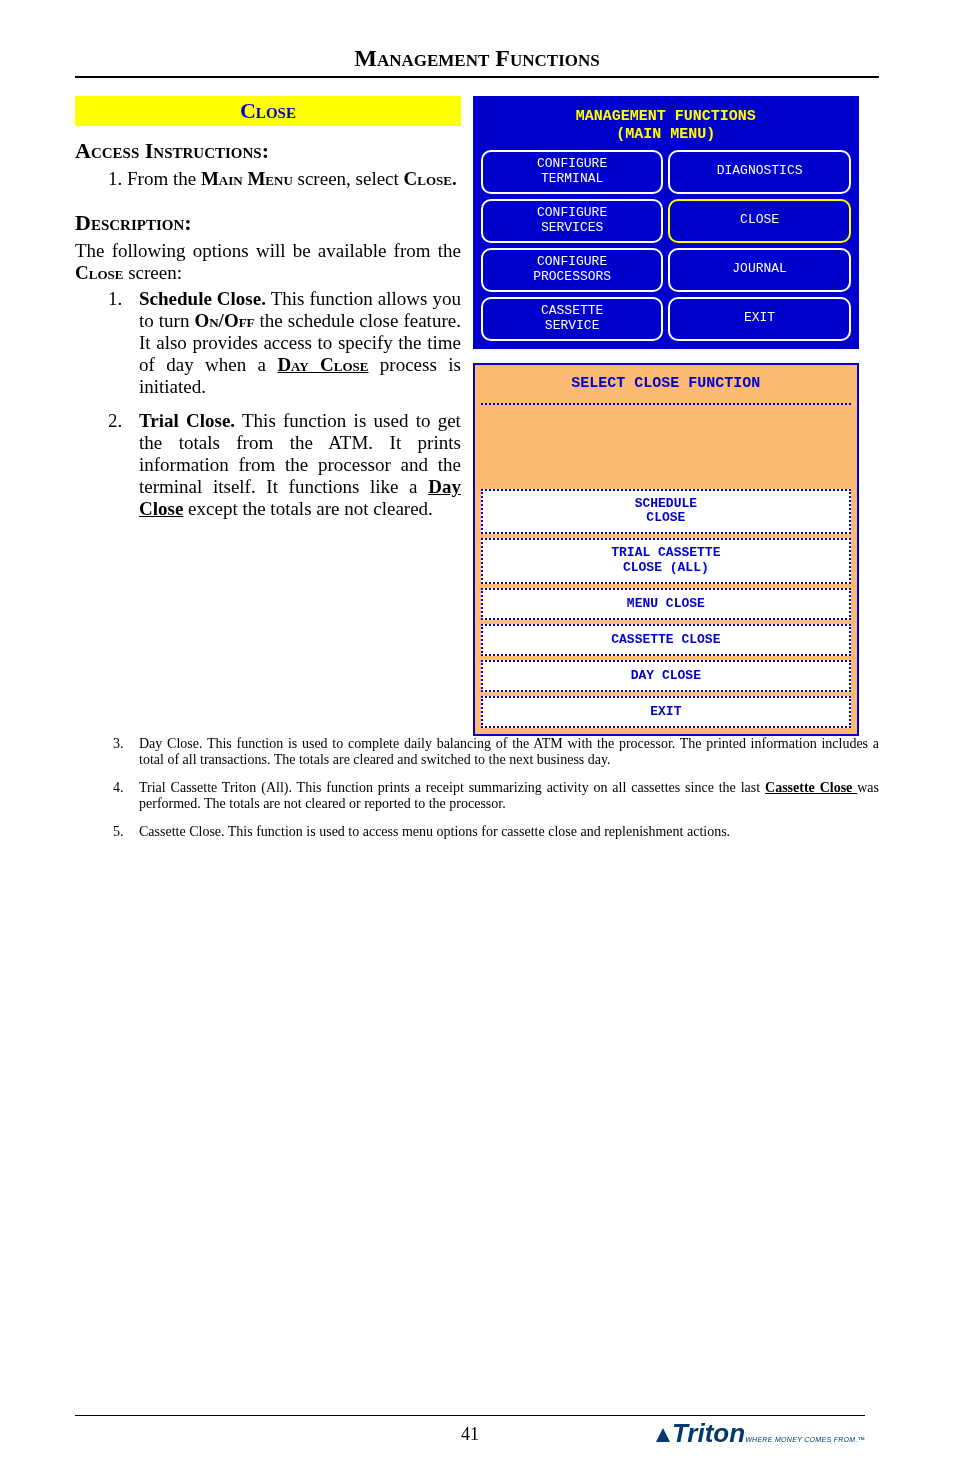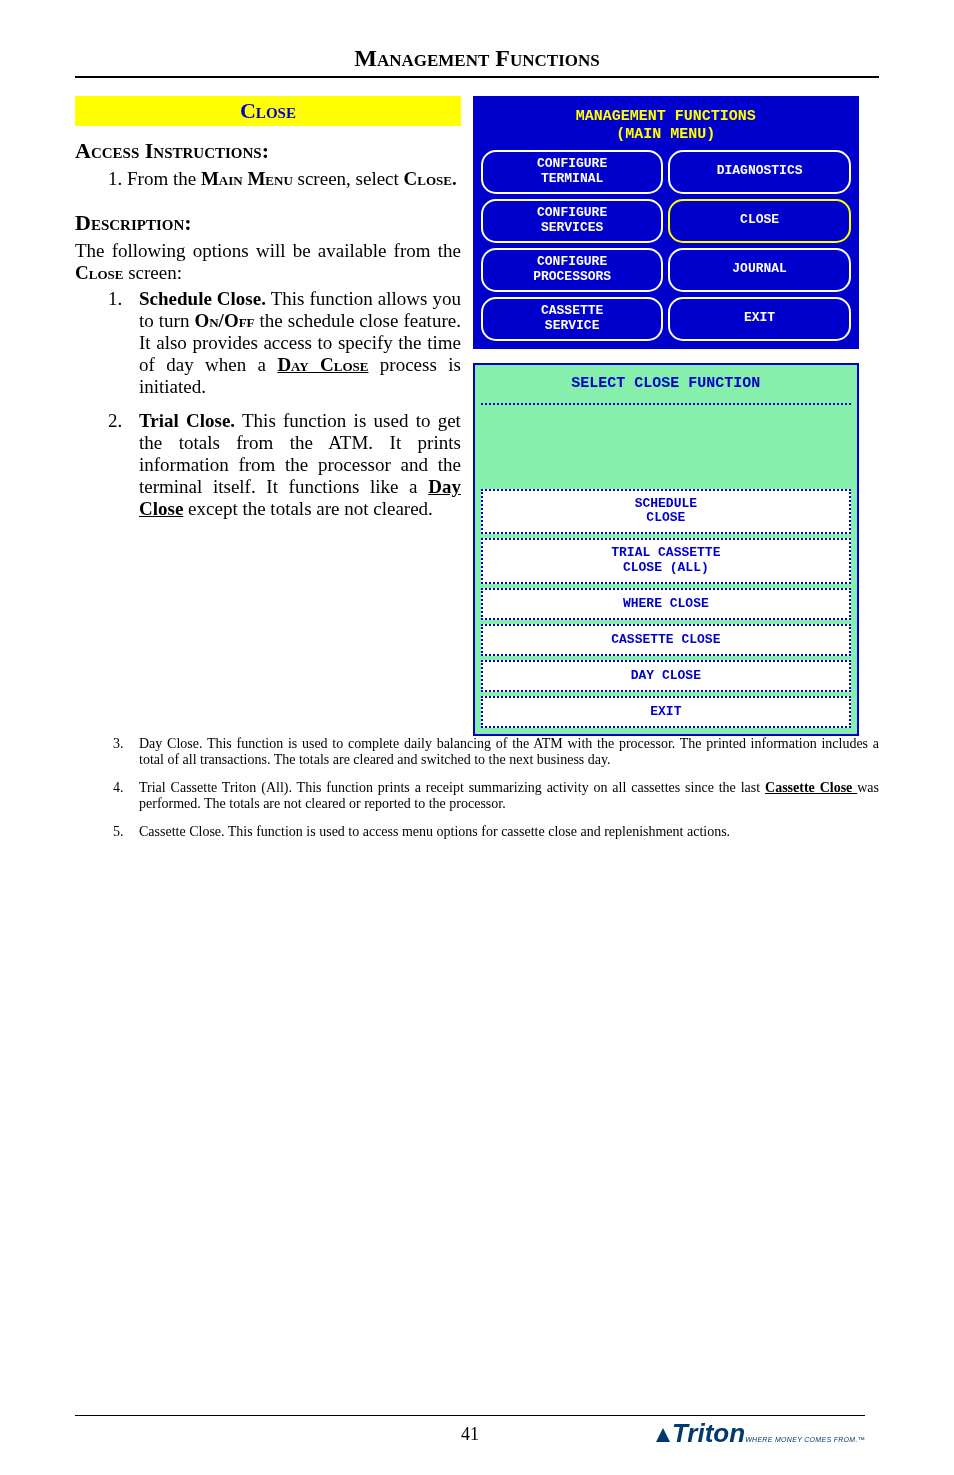--- a/index.html
+++ b/index.html
@@ -93,38 +93,38 @@
     white-space: pre;
   }
   .panel-grid {
     display: grid;
     grid-template-columns: 1fr 1fr;
     gap: 5px;
   }
   .panel-btn {
     background: #0000cc;
     border: 2px solid #fff;
-    border-radius: 15px;
+    border-radius: 10px;
     color: #fff;
     text-align: center;
-    font-weight: bold;
+    font-weight: normal;
     font-size: 13px;
     padding: 5px 2px;
     line-height: 1.15;
     white-space: pre-line;
     display: flex;
     align-items: center;
     justify-content: center;
     min-height: 36px;
   }
   .panel-btn.highlight {
     border-color: #ffff00;
   }
   .white-panel {
-    background: #86efac;
+    background: #fdba74;
     border: 2px solid #0000cc;
     padding: 6px;
     font-family: "Courier New", monospace;
   }
   .white-panel .panel-title {
     color: #0000cc;
     border-bottom: 2px dotted #0000cc;
     margin-bottom: 4px;
     padding-bottom: 10px;
   }
@@ -243,21 +243,21 @@
 
     <div class="white-panel">
       <div class="panel-title">SELECT CLOSE FUNCTION</div>
       <div class="white-grid">
         <div class="white-empty"></div>
         <div class="white-empty"></div>
         <div class="white-btn">SCHEDULE
 CLOSE</div>
         <div class="white-btn">TRIAL CASSETTE
 CLOSE (ALL)</div>
-        <div class="white-btn">WHERE CLOSE</div>
+        <div class="white-btn">MENU CLOSE</div>
         <div class="white-btn">CASSETTE CLOSE</div>
         <div class="white-btn">DAY CLOSE</div>
         <div class="white-btn">EXIT</div>
       </div>
     </div>
   </div>
 </div>
 
 <ol class="full-width-list" start="3">
   <li>

